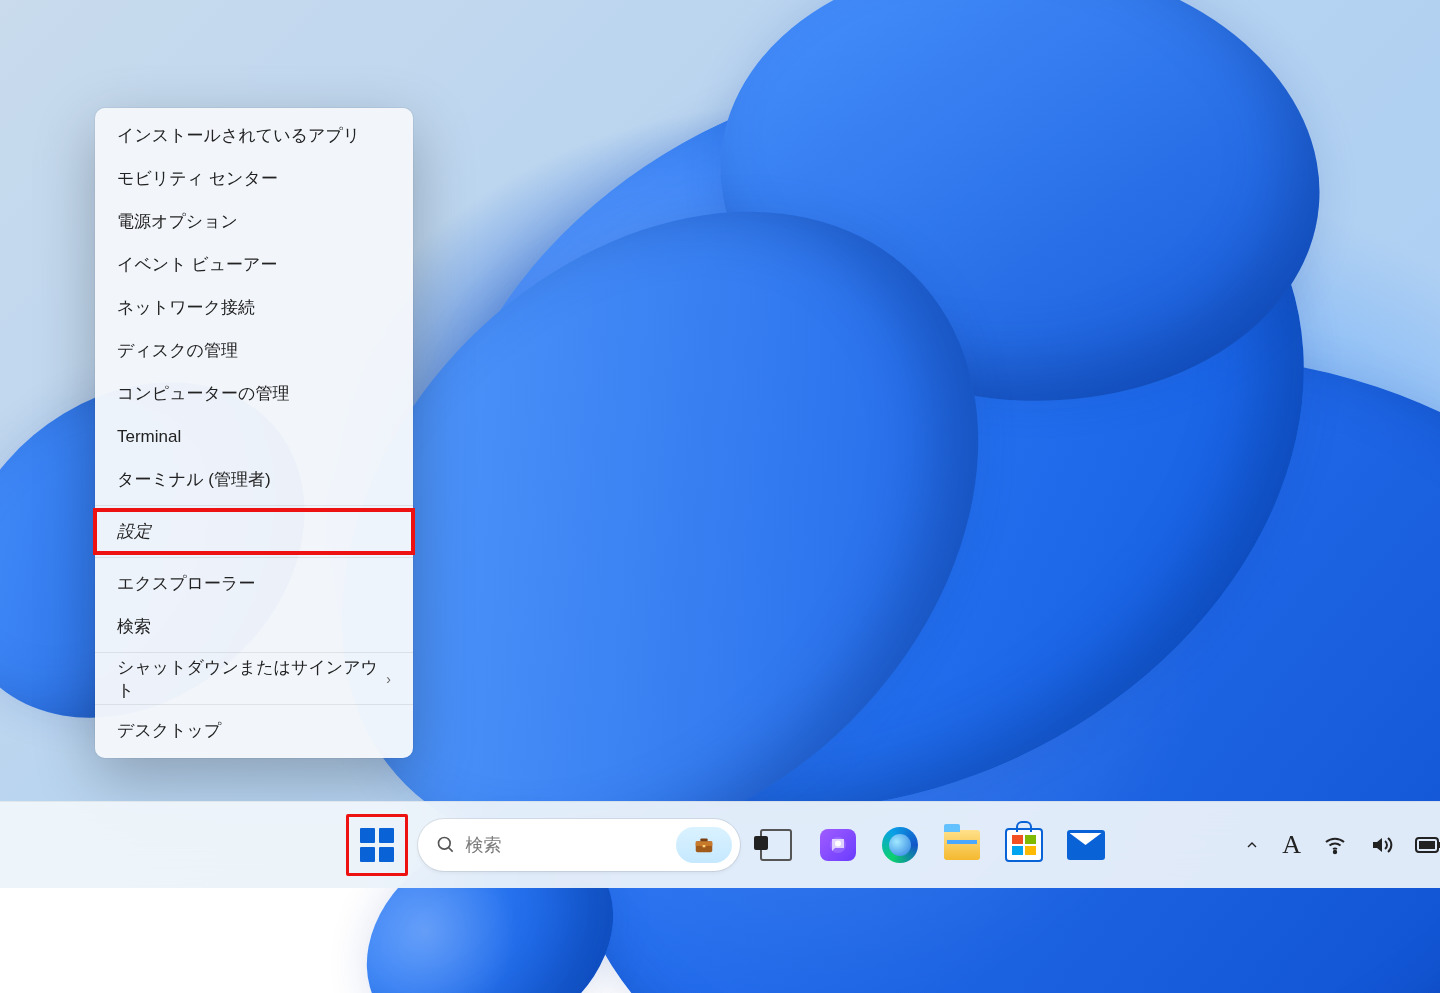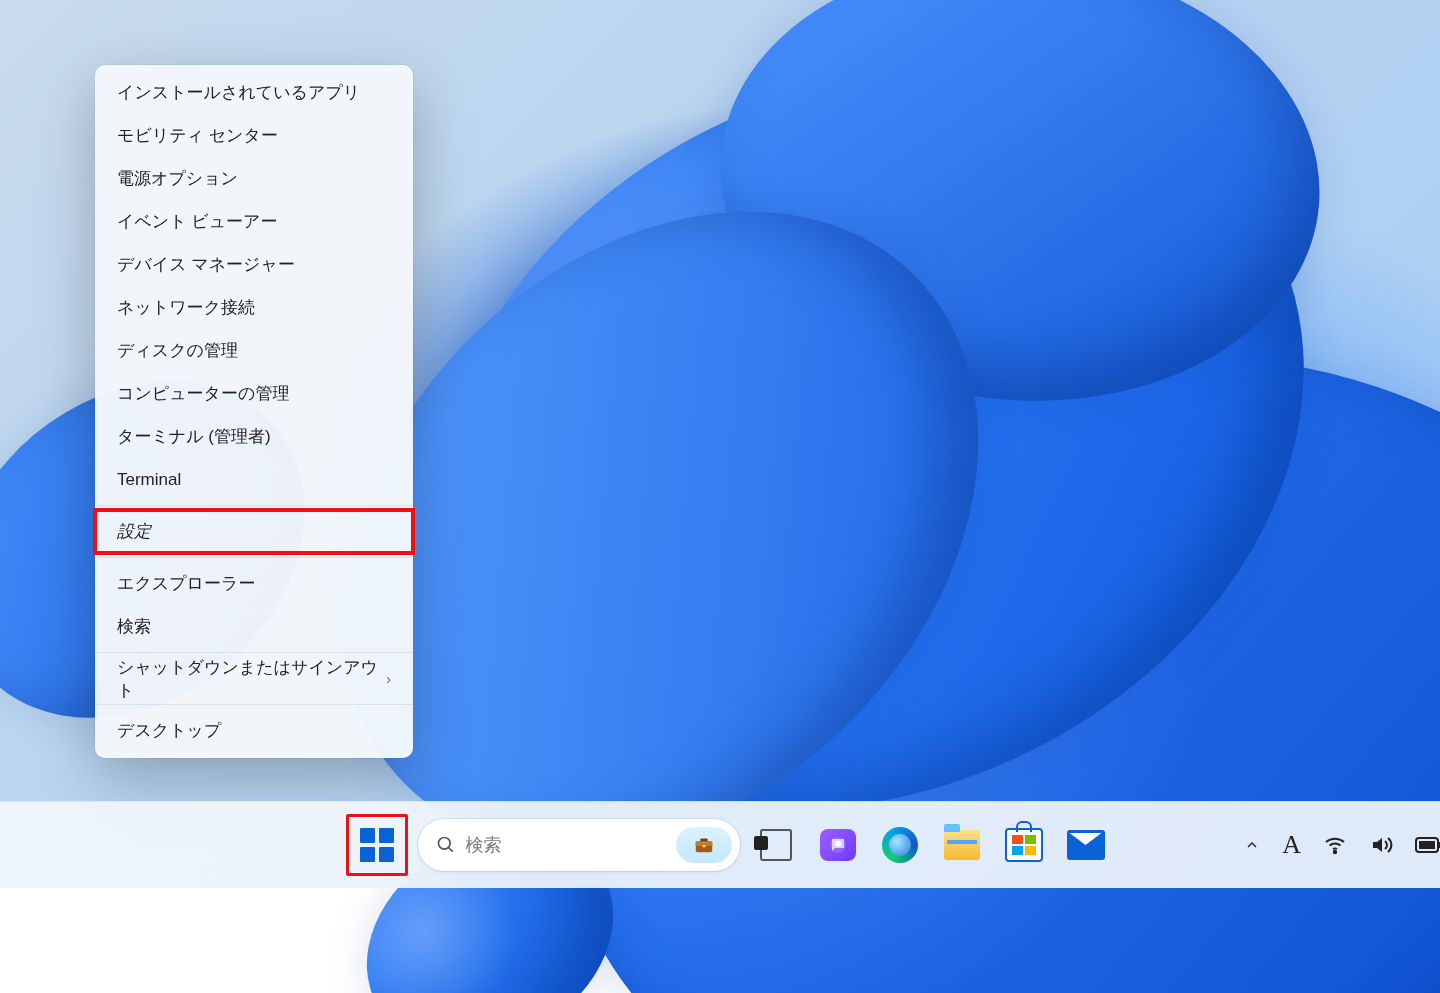--- a/index.html
+++ b/index.html
@@ -83,36 +83,33 @@
       <div class="winx-item">
         <span>モビリティ センター</span>
       </div>
       <div class="winx-item">
         <span>電源オプション</span>
       </div>
       <div class="winx-item">
         <span>イベント ビューアー</span>
       </div>
       <div class="winx-item">
-        <span>デバイス マネージャー</span>
-      </div>
-      <div class="winx-item">
         <span>ネットワーク接続</span>
       </div>
       <div class="winx-item">
         <span>ディスクの管理</span>
       </div>
       <div class="winx-item">
         <span>コンピューターの管理</span>
       </div>
       <div class="winx-item">
+        <span>Terminal</span>
+      </div>
+      <div class="winx-item">
         <span>ターミナル (管理者)</span>
-      </div>
-      <div class="winx-item">
-        <span>Terminal</span>
       </div>
       <div class="winx-sep"></div>
       <div class="winx-item hl">
         <span>設定</span>
       </div>
       <div class="winx-sep"></div>
       <div class="winx-item">
         <span>エクスプローラー</span>
       </div>
       <div class="winx-item">

